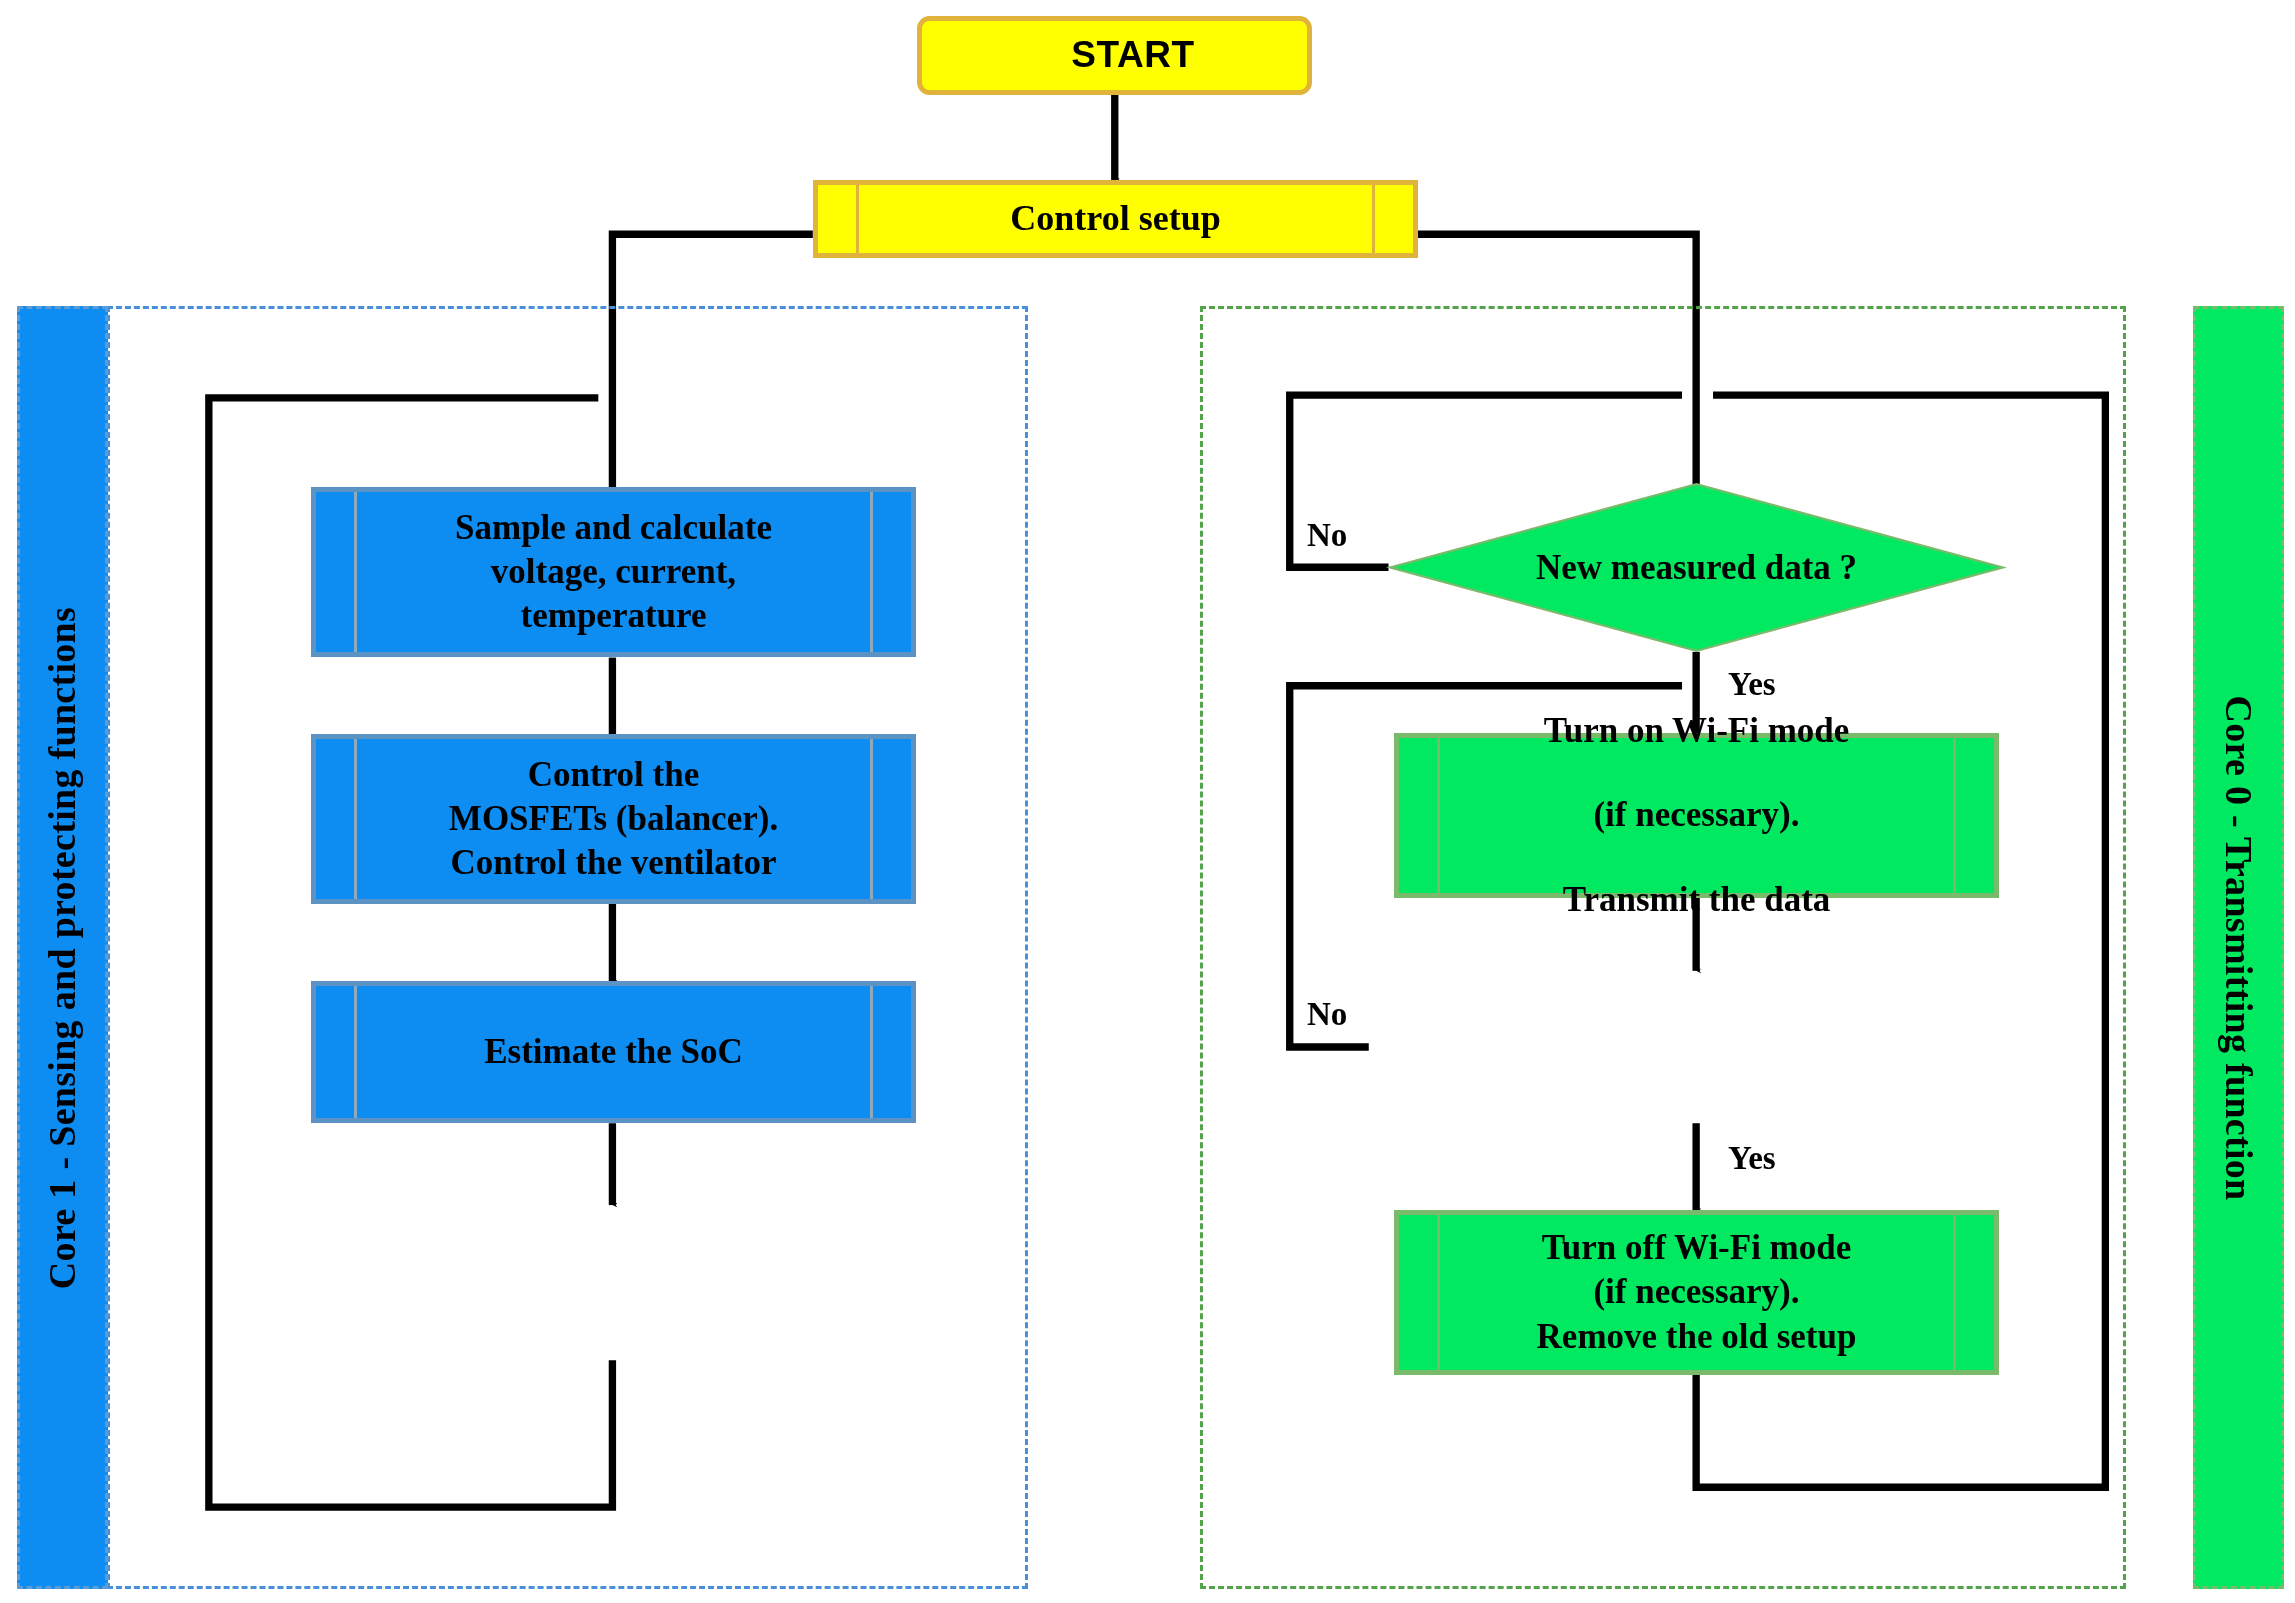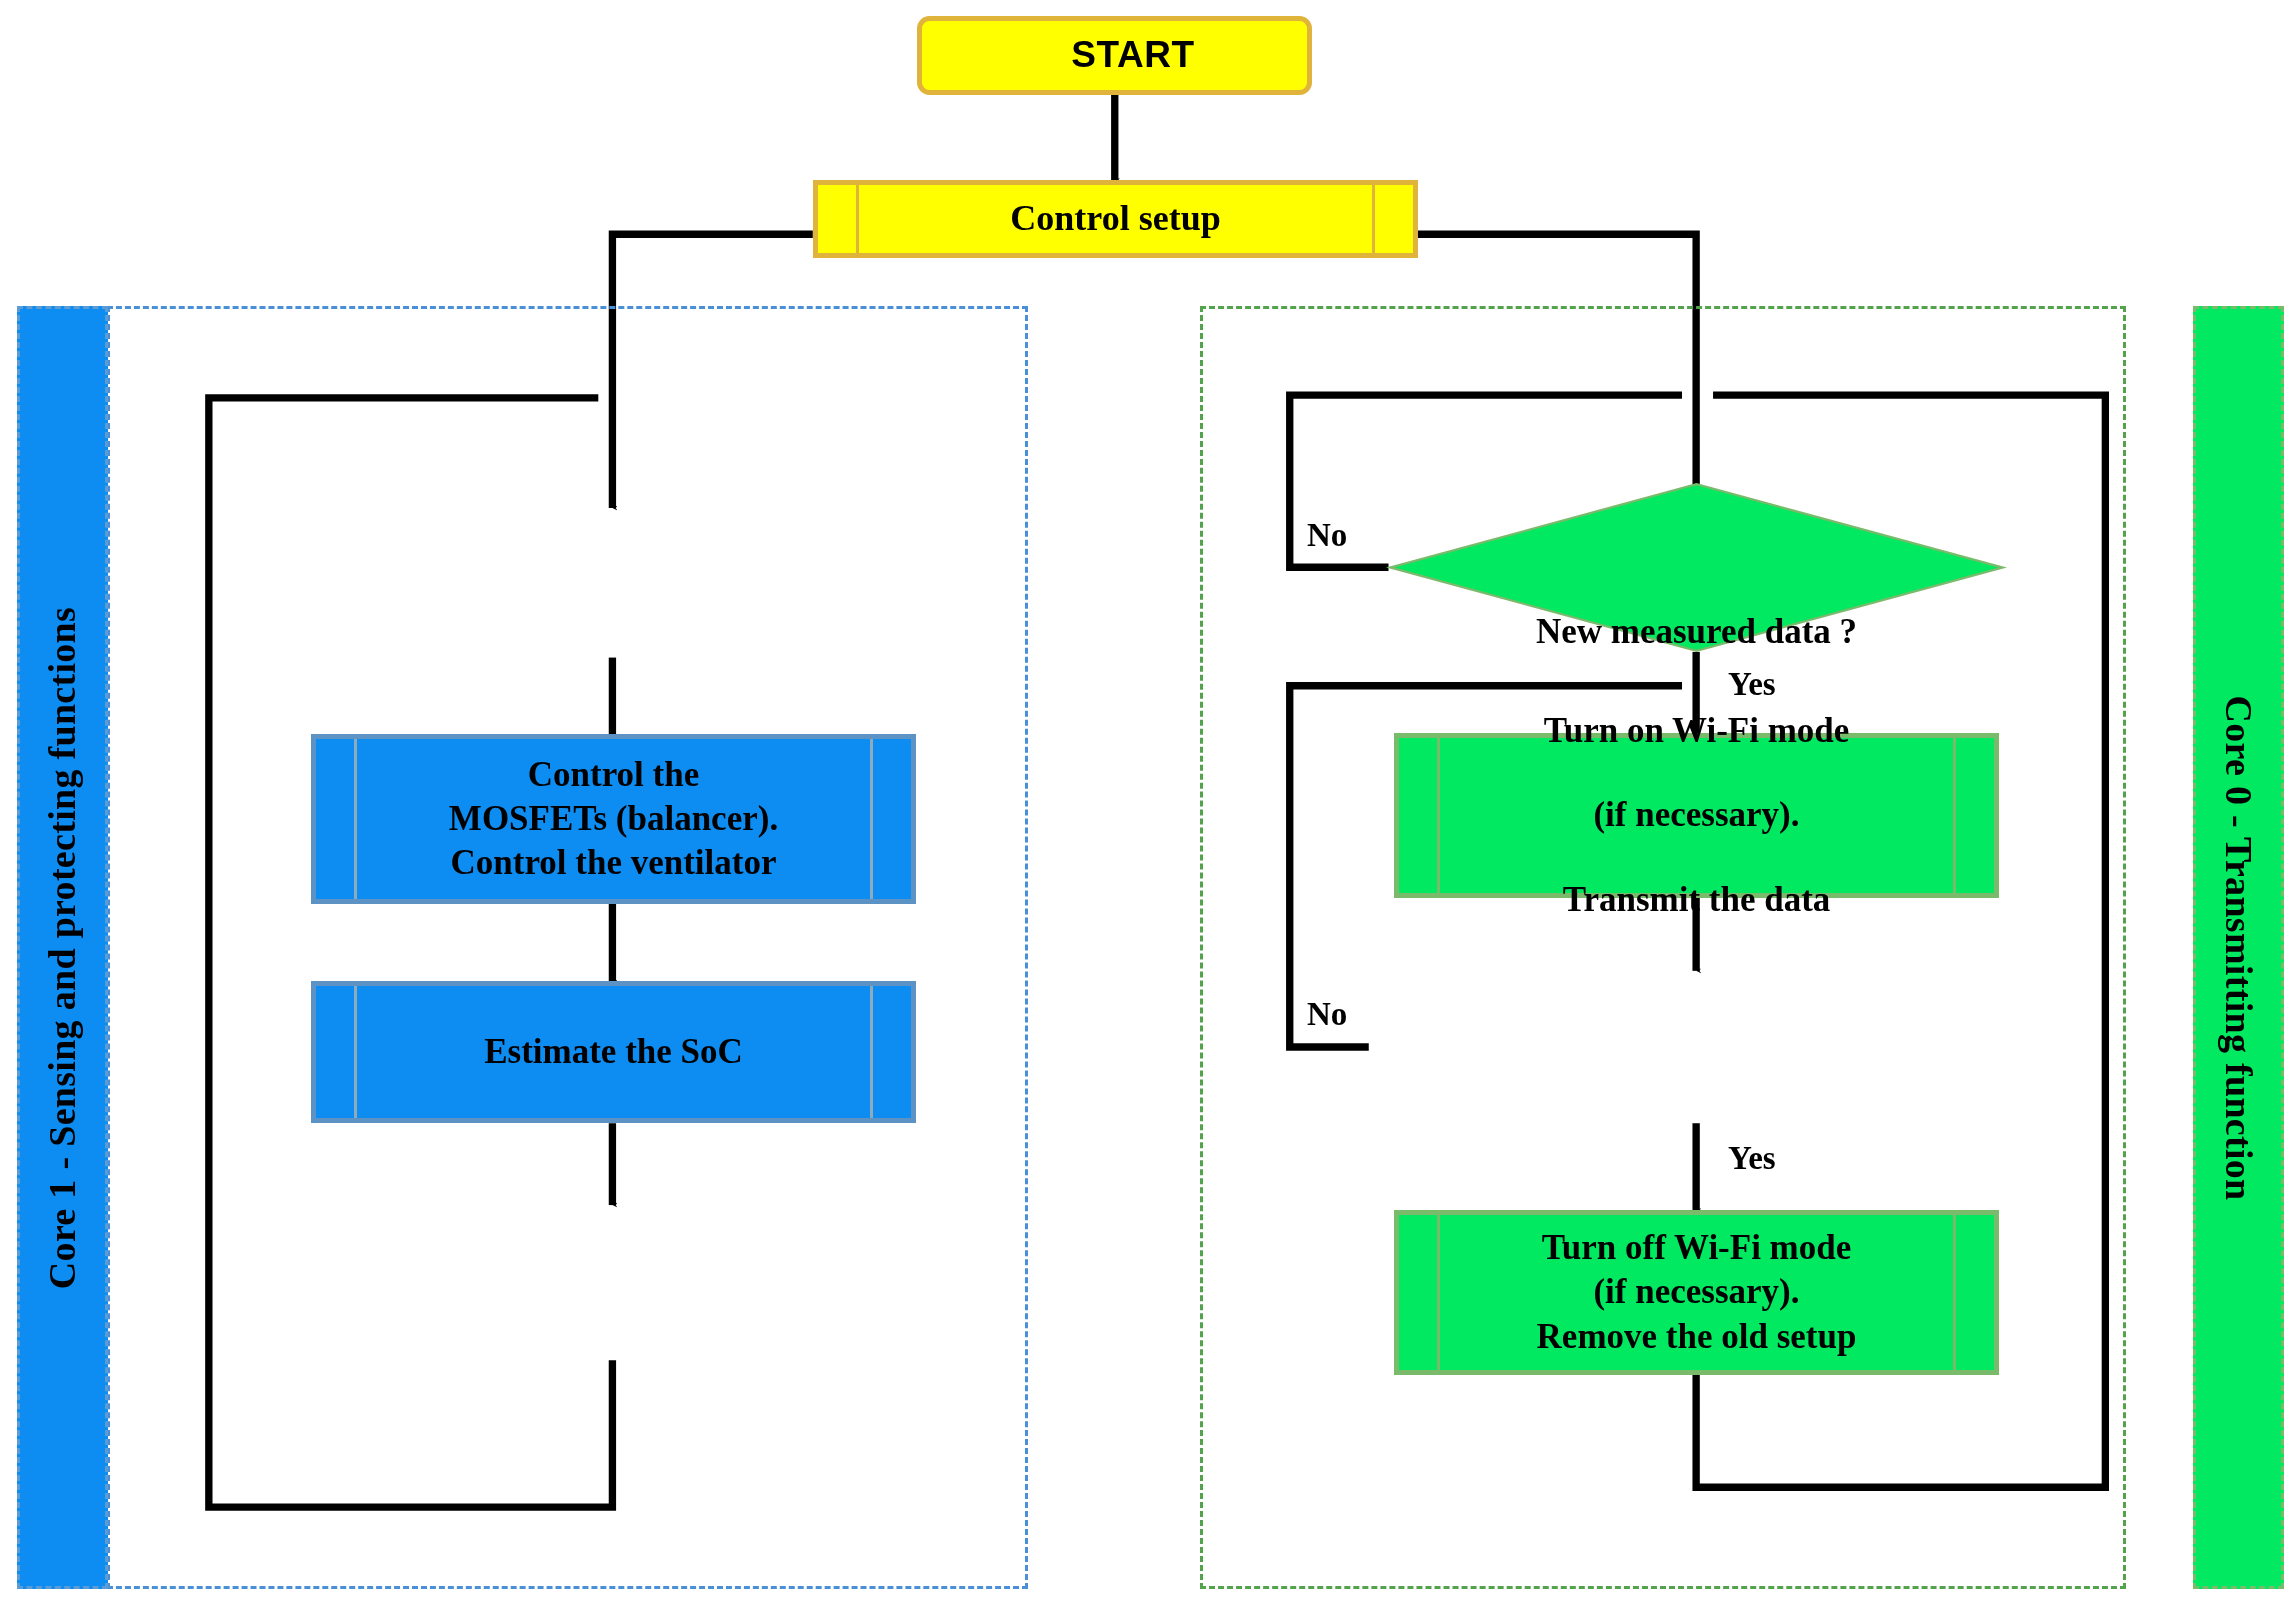--- a/index.html
+++ b/index.html
@@ -230,41 +230,50 @@
   </div>
 
   <div class="node terminator" style="left:917px; top:16px; width:395px; height:79px;">START</div>
 
   <div class="subroutine sub-yellow" style="left:813px; top:180px; width:605px; height:78px;">
     <div class="rule left"></div>
     <div class="rule right"></div>
     <div class="sub-inner" style="font-size:36px;">Control setup</div>
   </div>
 
+  <div class="subroutine sub-blue" style="left:311px; top:487px; width:605px; height:170px;">
+    <div class="rule left"></div>
+    <div class="rule right"></div>
+    <div class="sub-inner" style="font-size:35px; flex-direction:column;">
+      <span>Sample and calculate</span>
+      <span>voltage, current,</span>
+      <span>temperature</span>
+    </div>
+  </div>
 
   <div class="subroutine sub-blue" style="left:311px; top:734px; width:605px; height:170px;">
     <div class="rule left"></div>
     <div class="rule right"></div>
     <div class="sub-inner" style="font-size:35px; flex-direction:column;">
       <span>Control the</span>
       <span>MOSFETs (balancer).</span>
       <span>Control the ventilator</span>
     </div>
   </div>
 
   <div class="subroutine sub-blue" style="left:311px; top:981px; width:605px; height:142px;">
     <div class="rule left"></div>
     <div class="rule right"></div>
     <div class="sub-inner" style="font-size:35px; flex-direction:column;">
       <span>Estimate the SoC</span>
     </div>
   </div>
 
 
-  <div class="diamond" style="left:1386px; top:483px; width:621px; height:169px;align-items:flex-end;">
+  <div class="diamond" style="left:1386px; top:483px; width:621px; height:169px;">
     <div class="dia-edge"></div>
     <div class="dia-shape" style="transform:scale(0.972);"></div>
     <div class="dia-text">New measured data ?</div>
   </div>
 
   <div class="subroutine sub-green" style="left:1394px; top:733px; width:605px; height:165px;">
     <div class="rule left"></div>
     <div class="rule right"></div>
     <div class="sub-inner" style="font-size:35px; flex-direction:column;gap:40px;">
       <span>Turn on Wi-Fi mode</span>

